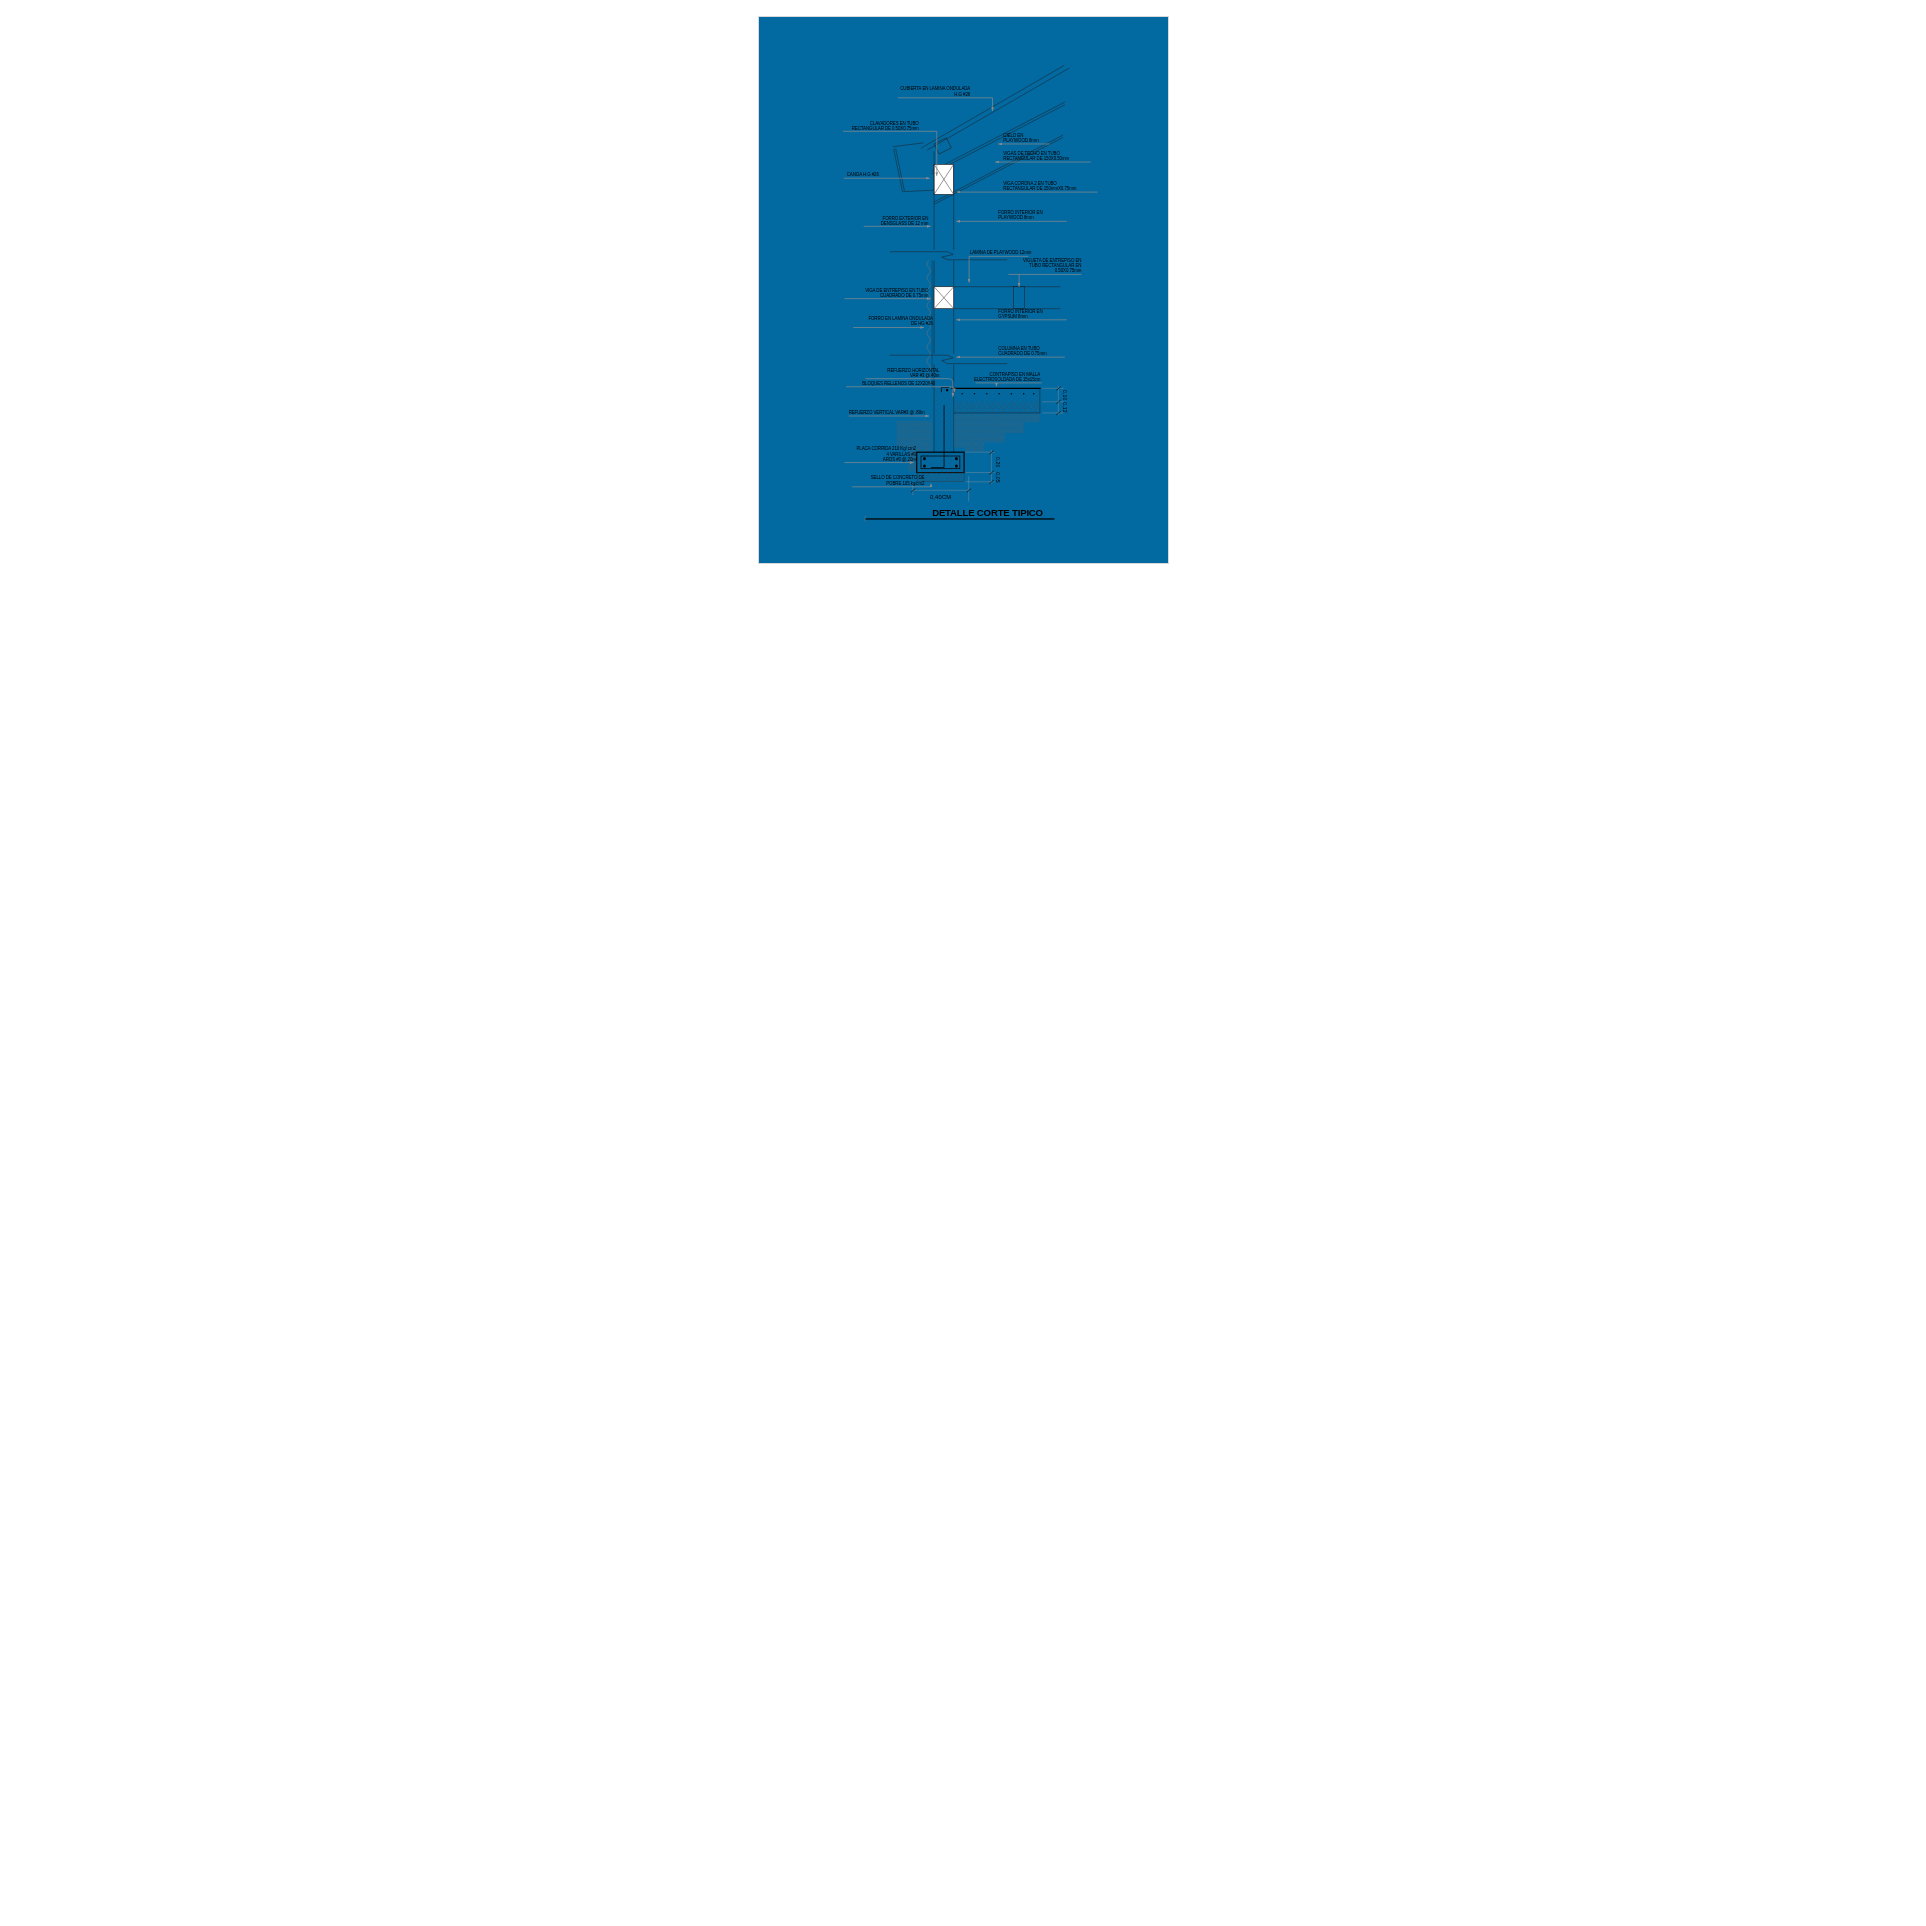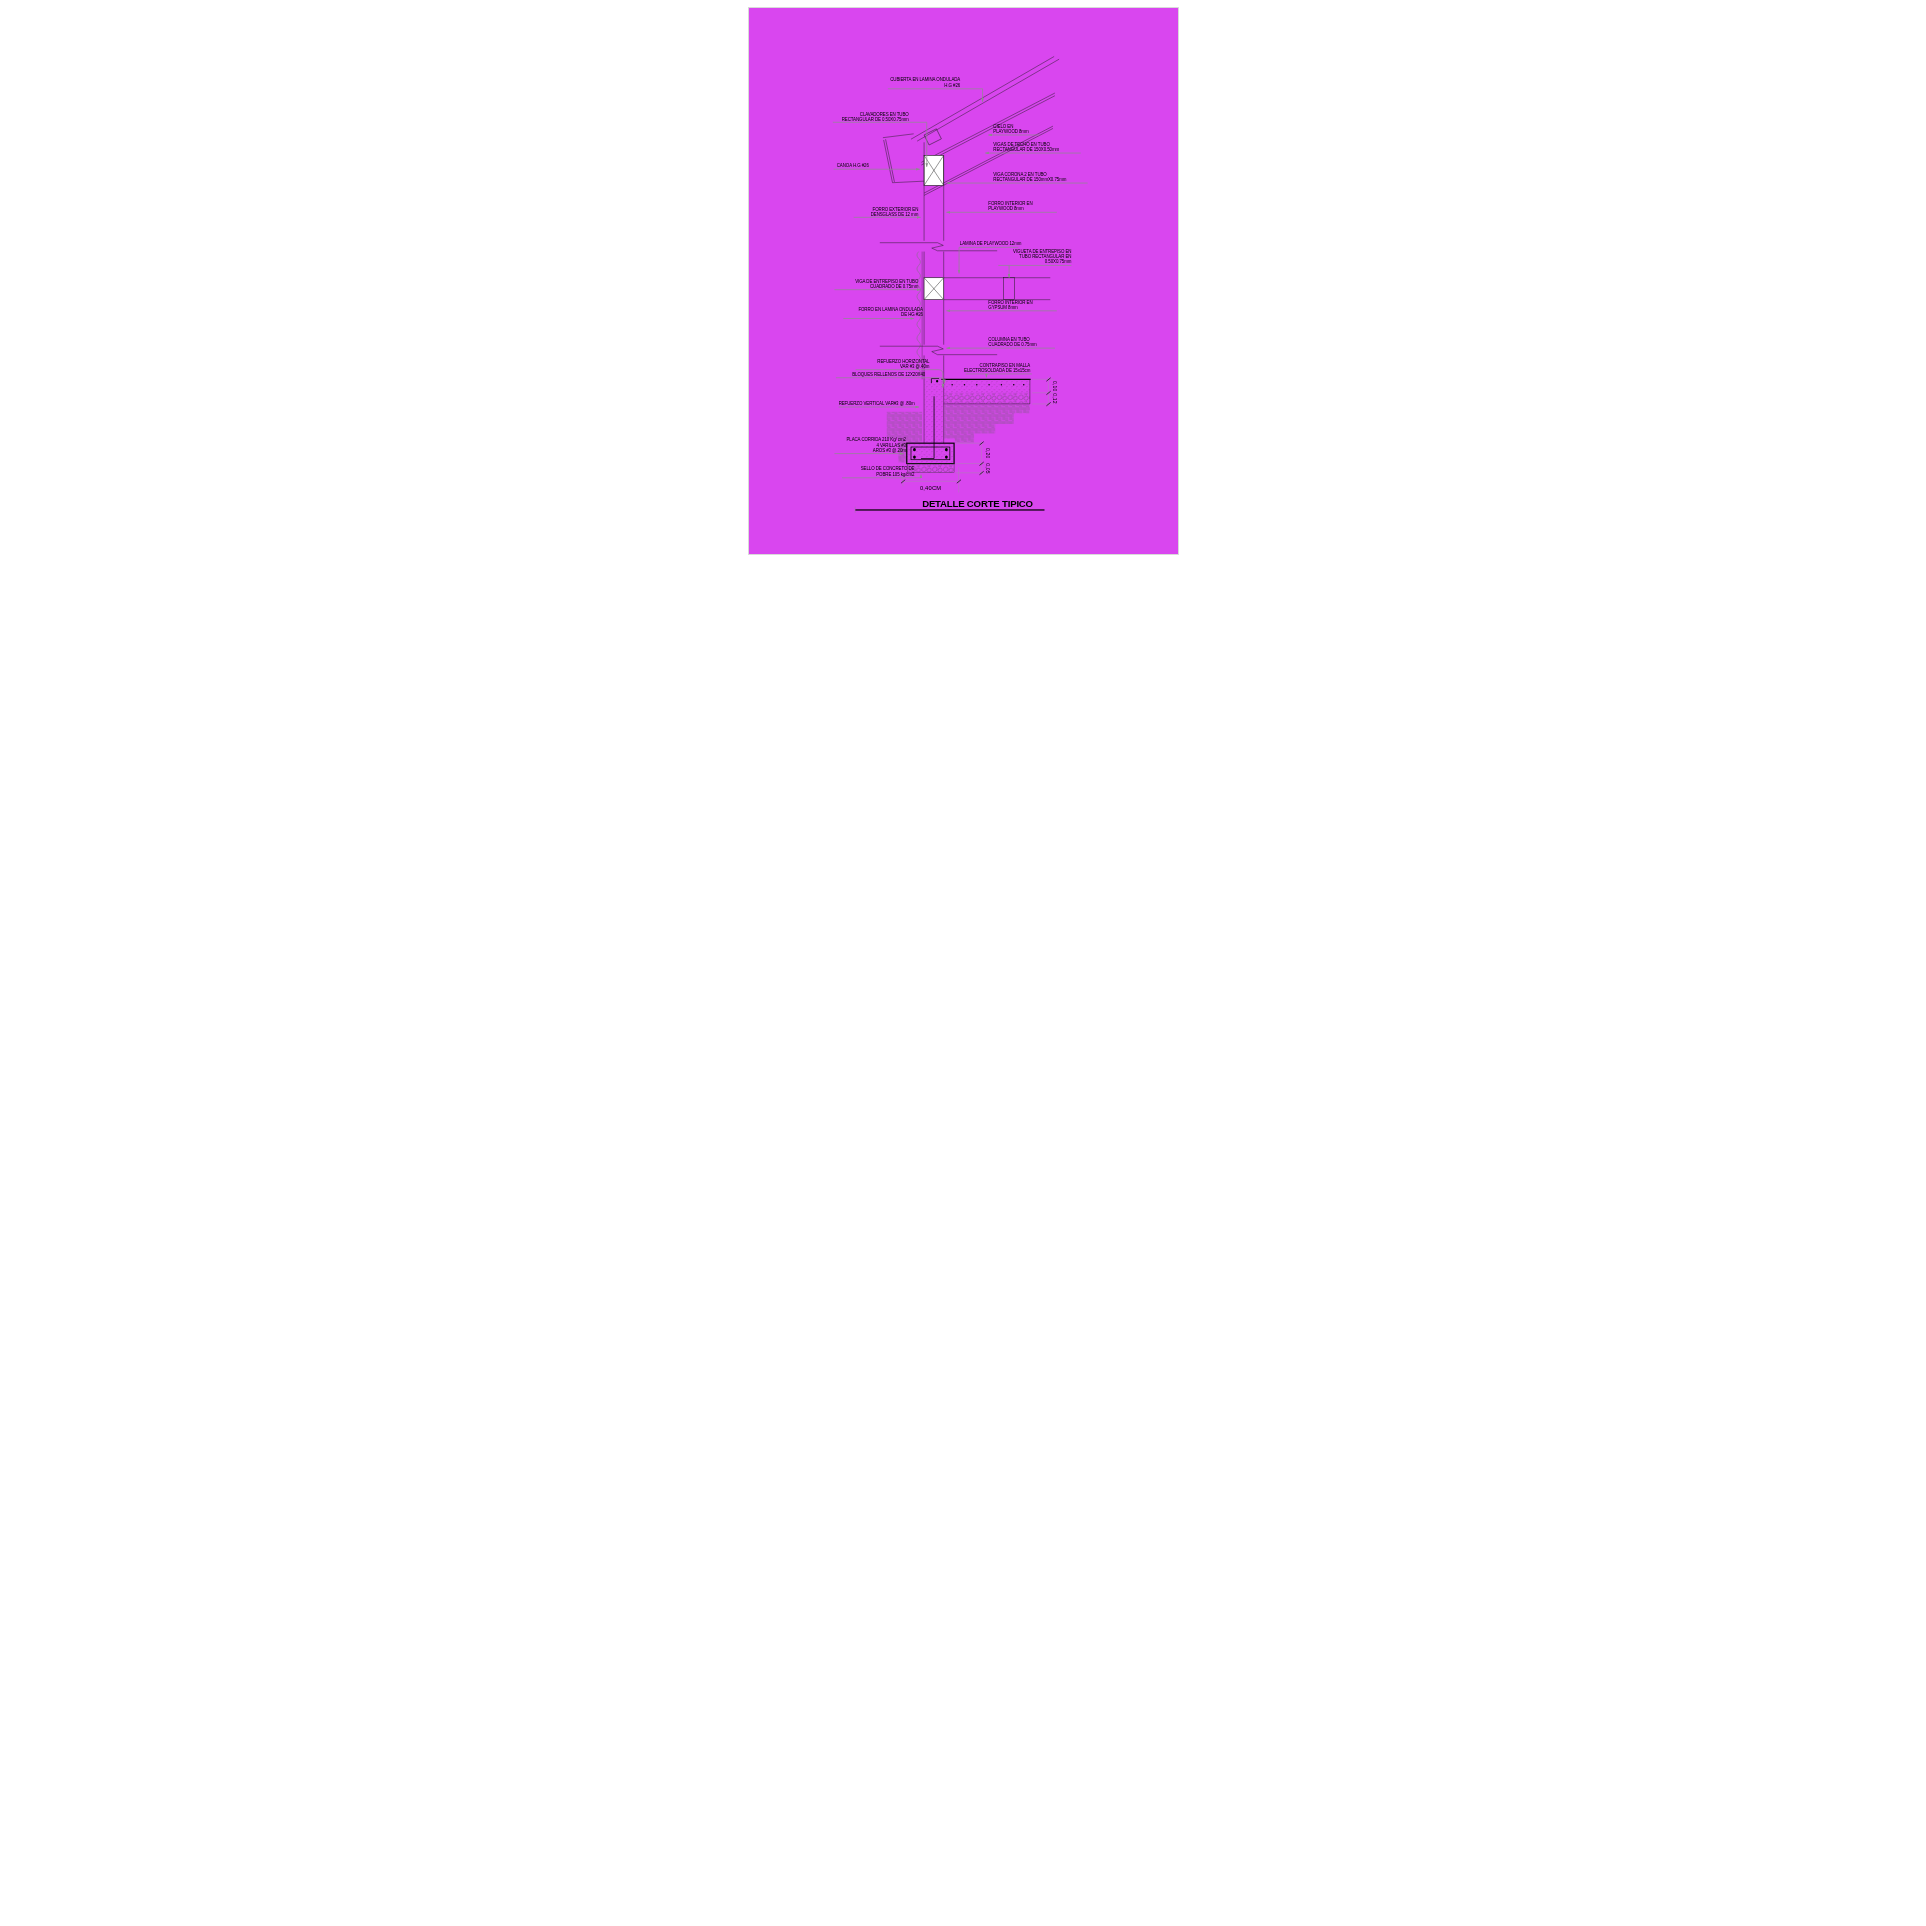--- a/index.html
+++ b/index.html
@@ -1,19 +1,19 @@
 <!DOCTYPE html>
 <html style="font-size:6.2px"><head>
 <meta charset="utf-8">
 <style>
   html,body{margin:0;padding:0;background:#ffffff;}
   body{font-family:"Liberation Sans", sans-serif;}
   .sheet{
-    width:409px;height:546px;margin:7px auto;background:#d946ef;
-    border:0.4px solid #d9d9d9;position:relative;overflow:hidden;padding-left:20px;
+    width:409px;height:546px;margin:16px auto;background:#0369a1;
+    border:0.4px solid #d9d9d9;position:relative;overflow:hidden;
   }
   svg{position:absolute;top:0;left:0;}
   text{fill:#000;font-family:"Liberation Sans", sans-serif;}
   .lbl{font-size:11.5px;letter-spacing:-0.2px;}
   .dim{font-size:13px;letter-spacing:0.5px;}
   .title{font-size:25px;font-weight:bold;letter-spacing:-0.5px;}
   .struct{stroke:#1a1a1a;fill:none;stroke-width:1.2;}
   .thick{stroke:#000;stroke-width:3;fill:none;}
   .leader{stroke:#8c8c8c;stroke-width:1.8;fill:none;}
   .dimline{stroke:#9a9a9a;stroke-width:1;fill:none;}

